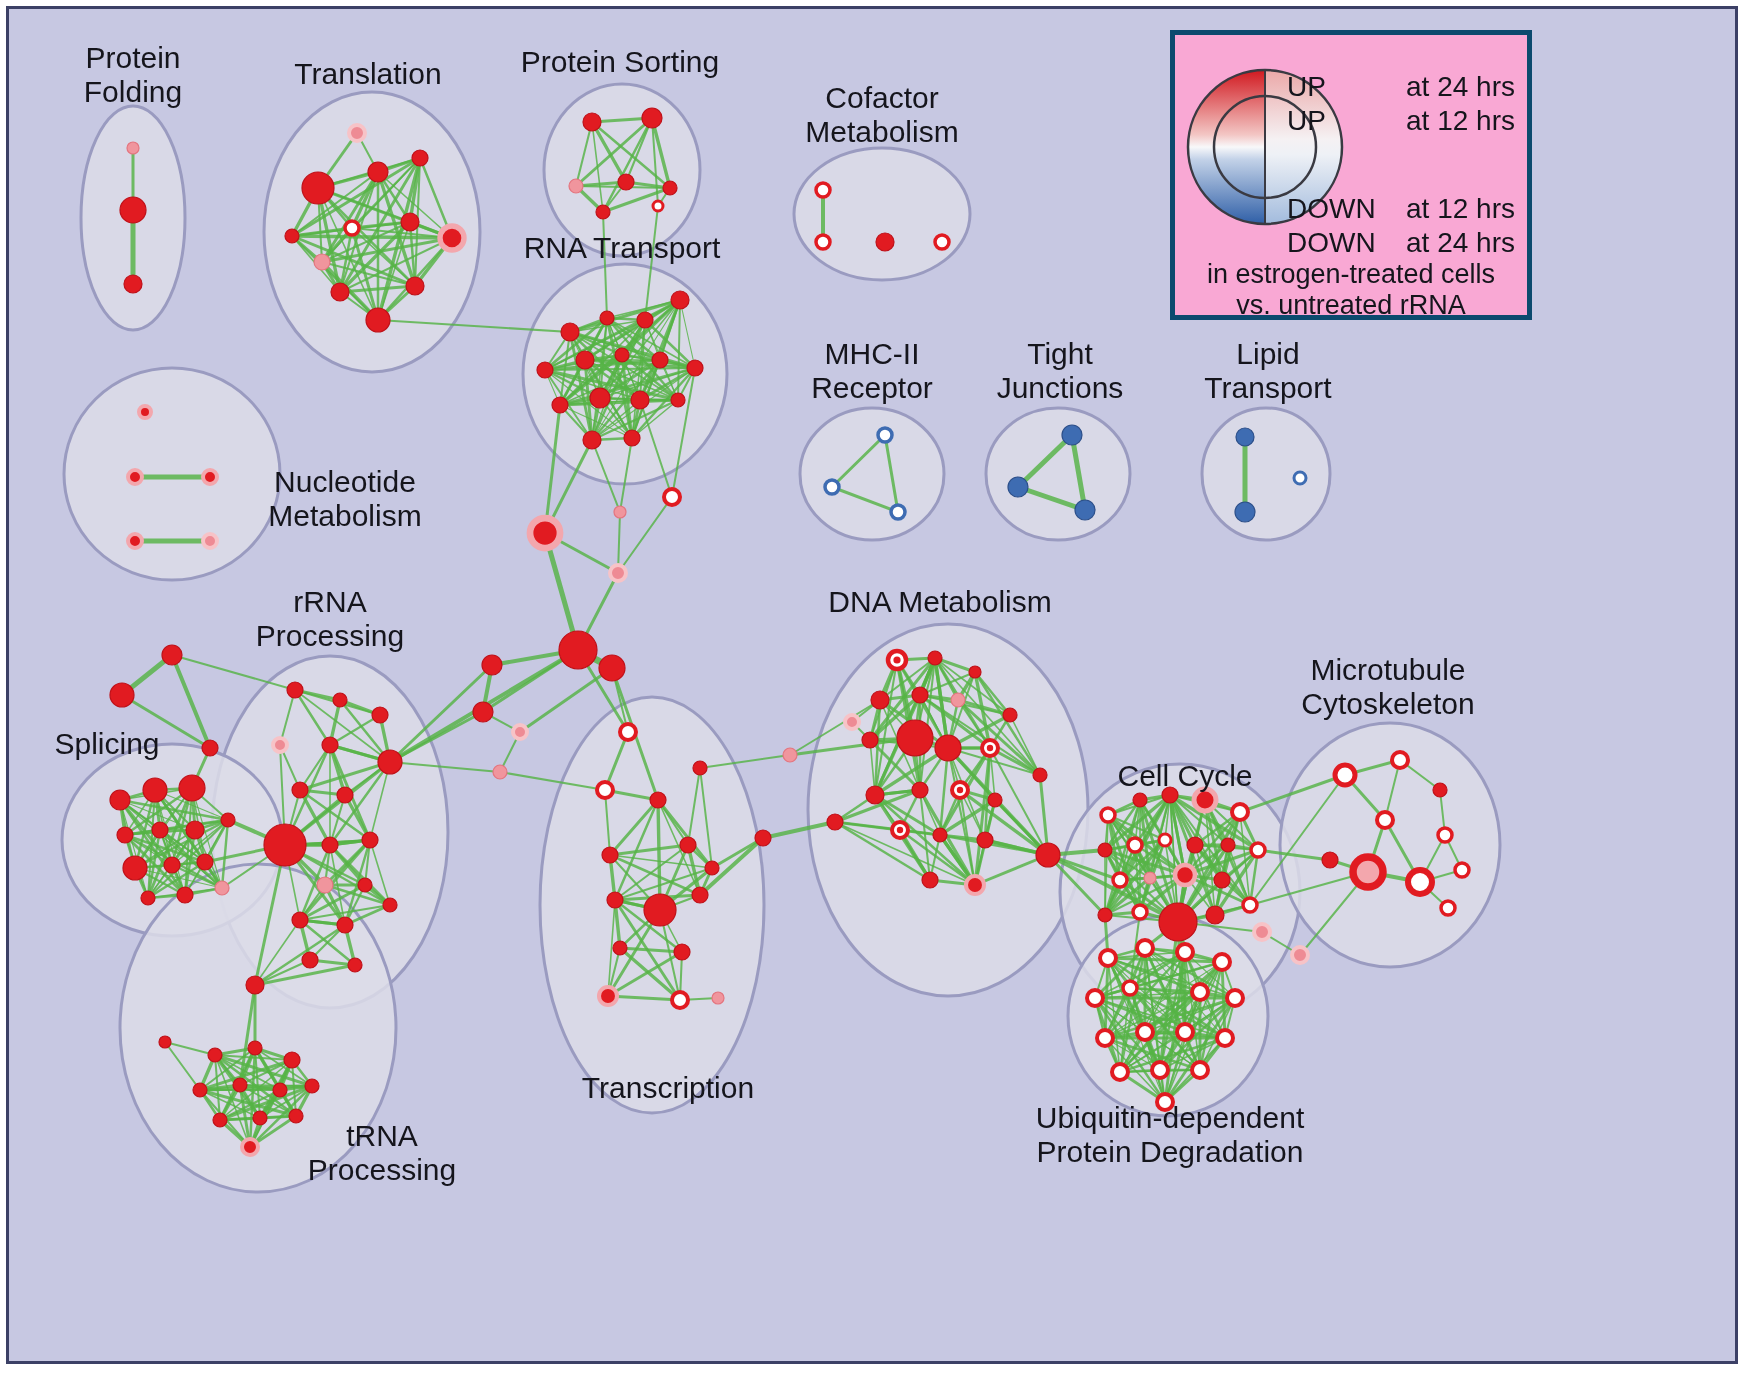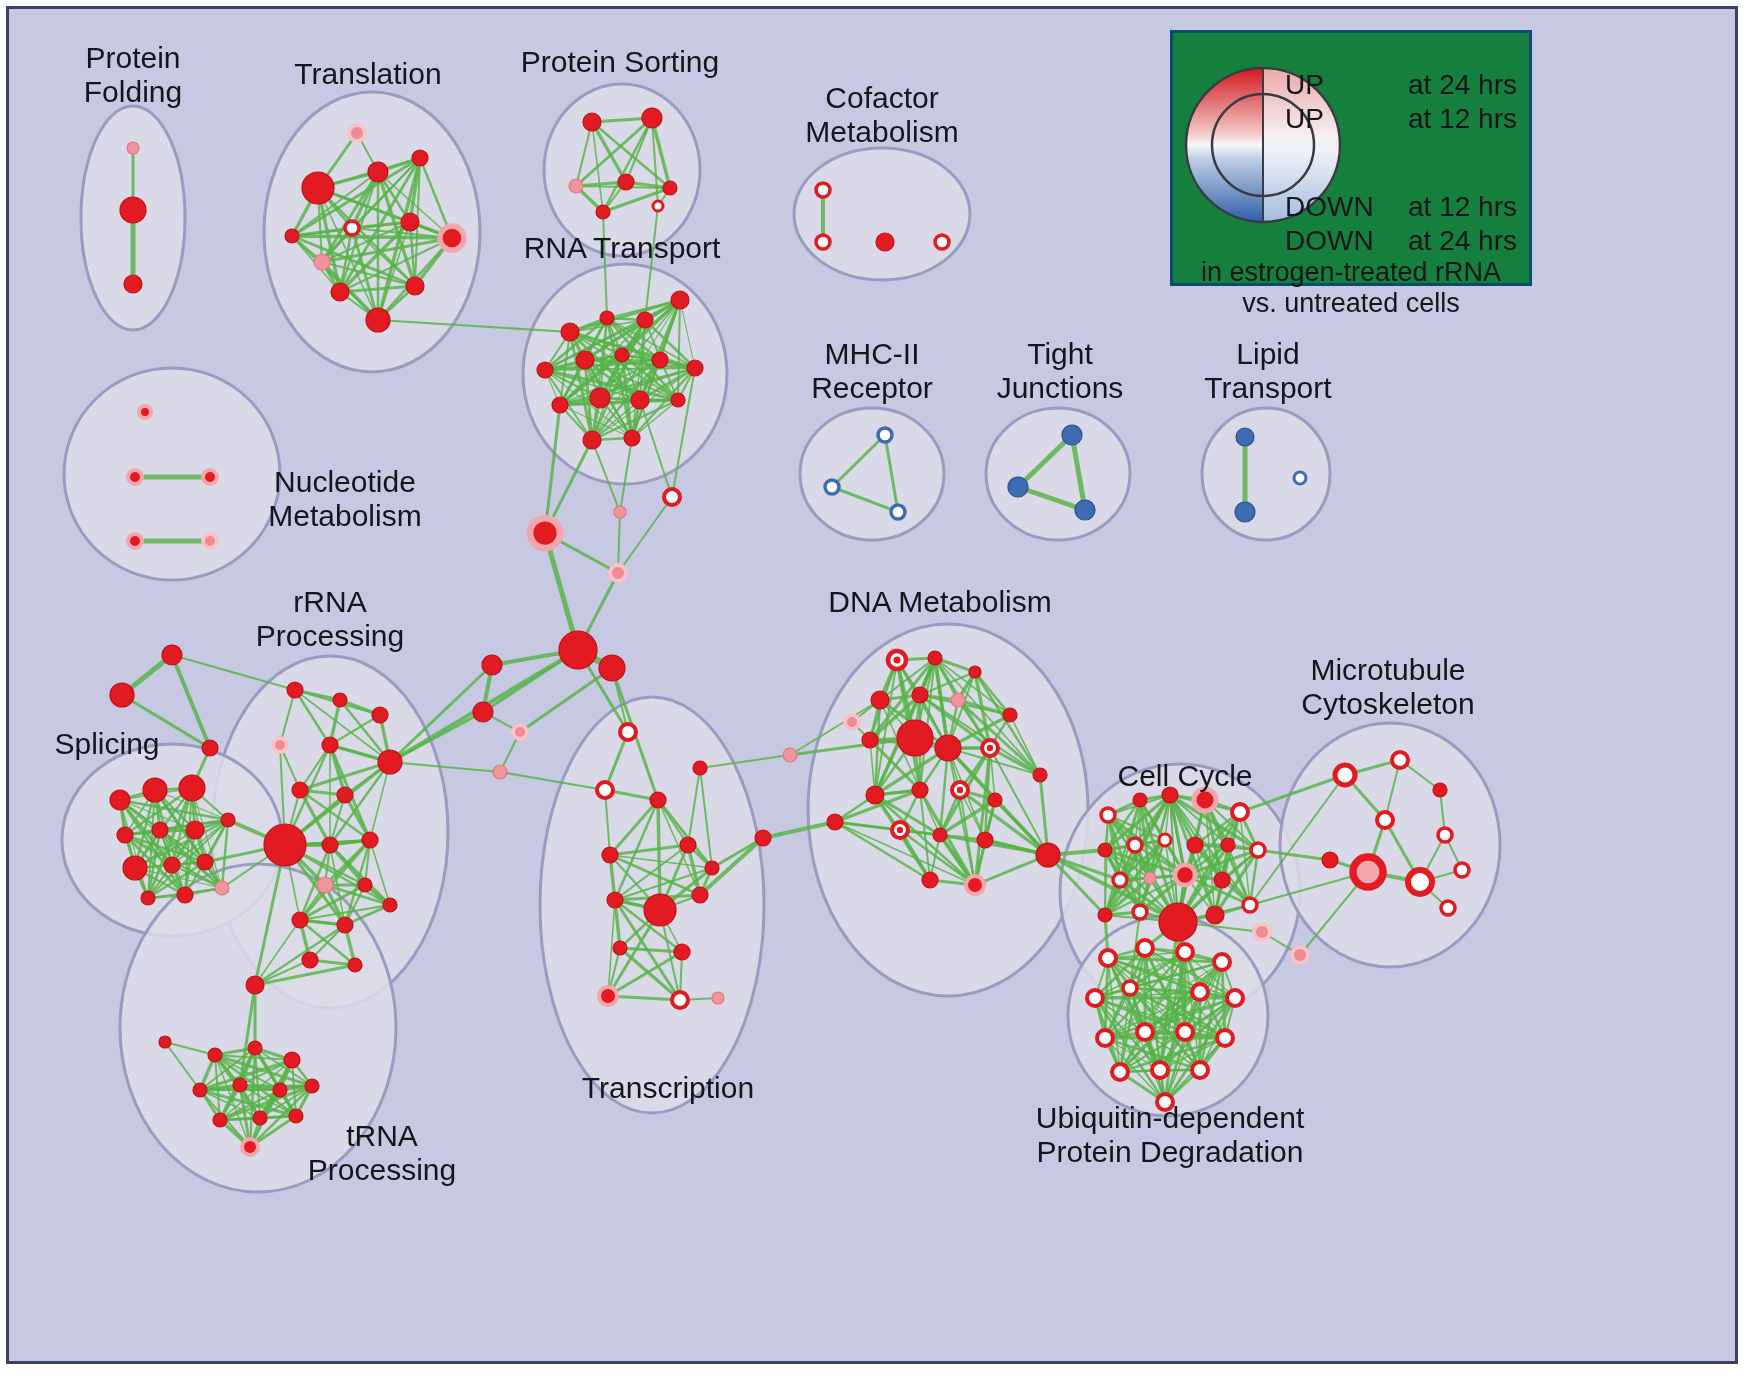--- a/index.html
+++ b/index.html
@@ -2,22 +2,22 @@
 <html><head>
 <meta charset="utf-8">
 <style>
   html,body{margin:0;padding:0;background:#ffffff;}
   .figure{position:relative;width:1750px;height:1376px;background:#ffffff;overflow:hidden;
           font-family:"Liberation Sans",sans-serif;padding-left:26px;}
   .panel{position:absolute;left:6px;top:6px;width:1732px;height:1358px;
          background:#c7c8e2;border:3px solid #3c4066;box-sizing:border-box;}
   svg.net{position:absolute;left:0;top:0;width:1750px;height:1376px;z-index:2;}
   .lbl{font-family:"Liberation Sans",sans-serif;font-size:30px;fill:#15151c;}
-  .legend{position:absolute;left:1170px;top:30px;width:362px;height:256px;z-index:3;
-          background:#15803d;border:3px solid #0c4a6e;box-sizing:border-box;}
+  .legend{position:absolute;left:1170px;top:30px;width:362px;height:290px;z-index:3;
+          background:#f9a8d4;border:5px solid #0c4a6e;box-sizing:border-box;}
   .legend-glyph{position:absolute;left:10px;top:32px;width:160px;height:160px;}
   .legend-row{position:absolute;left:112px;right:12px;display:flex;justify-content:space-between;
               font-size:28px;color:#15151c;}
   .legend-row .dir{font-weight:400;}
   .row0{top:36px}.row1{top:70px}.row2{top:158px}.row3{top:192px}
   .legend-caption{position:absolute;left:0;right:0;top:224px;text-align:center;
                   font-size:27px;line-height:31px;color:#15151c;}
 </style>
 </head>
 <body>
@@ -1194,17 +1194,17 @@
     </div>
     <div class="legend-row row2">
       <span class="dir">DOWN</span>
       <span class="time">at 12 hrs</span>
     </div>
     <div class="legend-row row3">
       <span class="dir">DOWN</span>
       <span class="time">at 24 hrs</span>
     </div>
     <div class="legend-caption">
-      <div>in estrogen-treated rRNA</div>
-      <div>vs. untreated cells</div>
+      <div>in estrogen-treated cells</div>
+      <div>vs. untreated rRNA</div>
     </div>
   </div>
 </div>
 
 </body></html>

